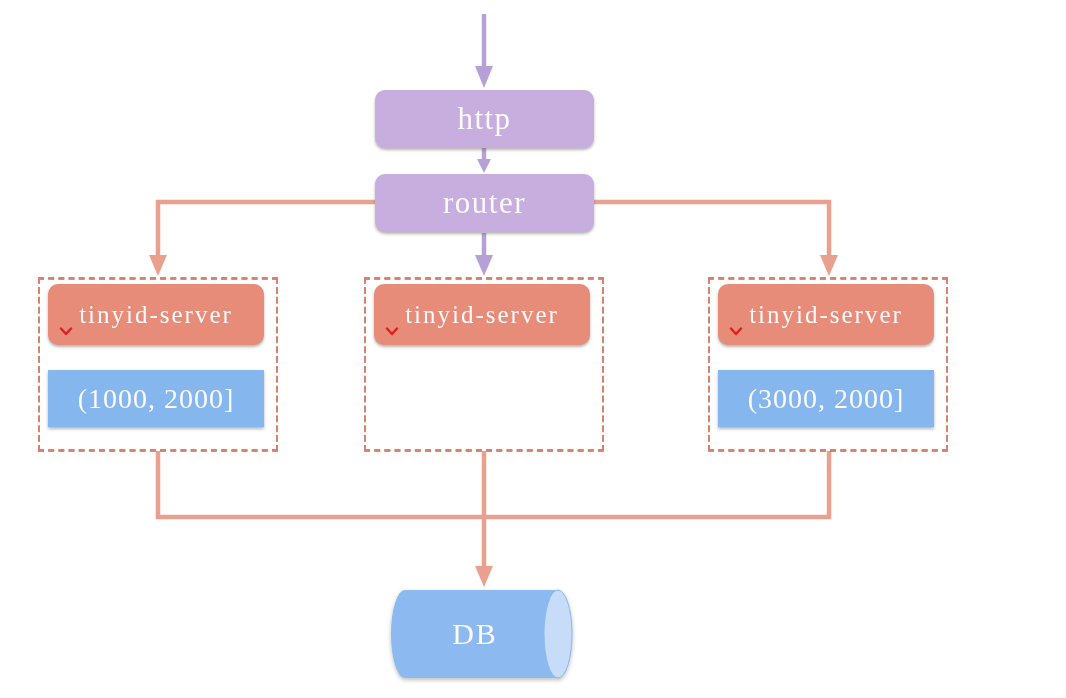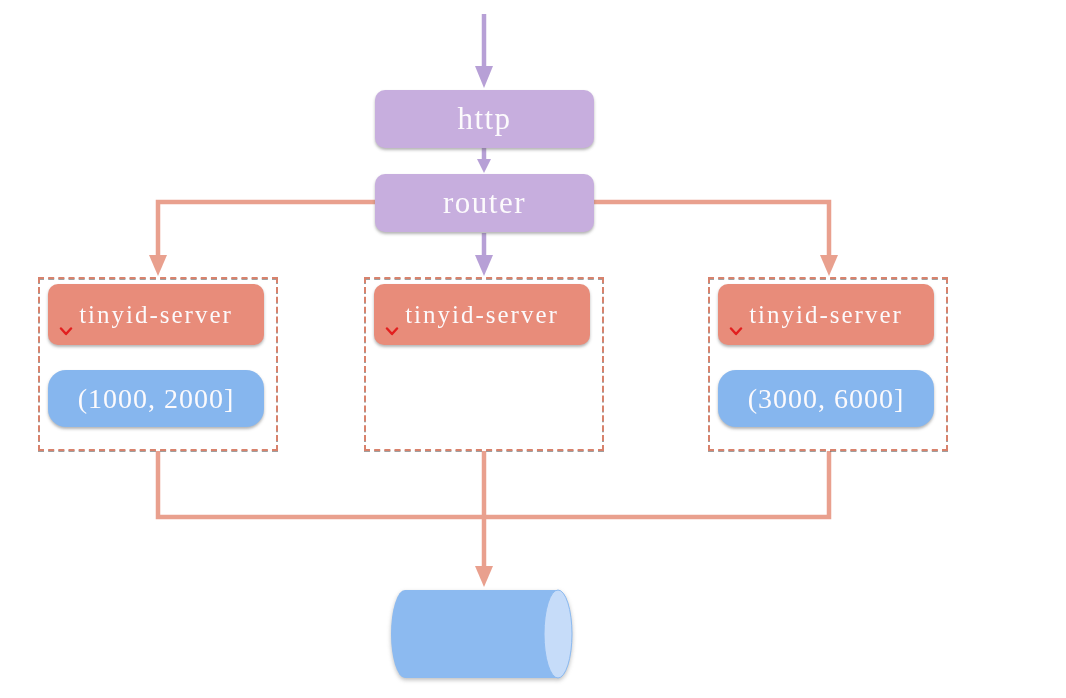--- a/index.html
+++ b/index.html
@@ -59,21 +59,21 @@
     position:absolute;left:10px;top:7px;width:216px;height:61px;
     background:var(--salmon-box);
     border-radius:10px;
     display:flex;align-items:center;justify-content:center;
     color:var(--text);font-size:25px;letter-spacing:2px;
     box-shadow:0 2px 3px rgba(90,90,90,0.45);
   }
   .range-box{
     position:absolute;left:10px;top:93px;width:216px;height:57px;
     background:var(--blue-box);
-    border-radius:18px;
+    border-radius:0;
     display:flex;align-items:center;justify-content:center;
     color:var(--text);font-size:28px;letter-spacing:1px;
     box-shadow:0 2px 3px rgba(90,90,90,0.45);
   }
   .squiggle{
     position:absolute;left:11px;top:43px;
   }
   .squiggle polyline{
     fill:none;stroke:var(--squiggle);stroke-width:2.4;stroke-linecap:round;stroke-linejoin:round;
   }
@@ -151,24 +151,25 @@
 
   <div class="group" style="left:708px">
     <div class="group-border"></div>
     <div class="server-box">
       <span>tinyid-server</span>
       <svg class="squiggle" width="14" height="9" viewBox="0 0 14 9">
           <polyline points="2,1.5 7,7 12,1.5"></polyline>
         </svg>
     </div>
     <div class="range-box">
-      <span>(3000, 6000]</span>
+      <span>(3000, 2000]</span>
     </div>
   </div>
 
   <div class="db-node">
     <svg width="196" height="92" viewBox="0 0 196 92">
       <path class="db-body-path" d="M15 2 L168 2 A14 44 0 0 1 168 90 L15 90 A14 44 0 0 1 15 2 Z"></path>
       <ellipse class="db-cap-ellipse" cx="168" cy="46" rx="14" ry="44"></ellipse>
     </svg>
+    <div class="db-label">DB</div>
   </div>
 
 </div>
 
 </body></html>

